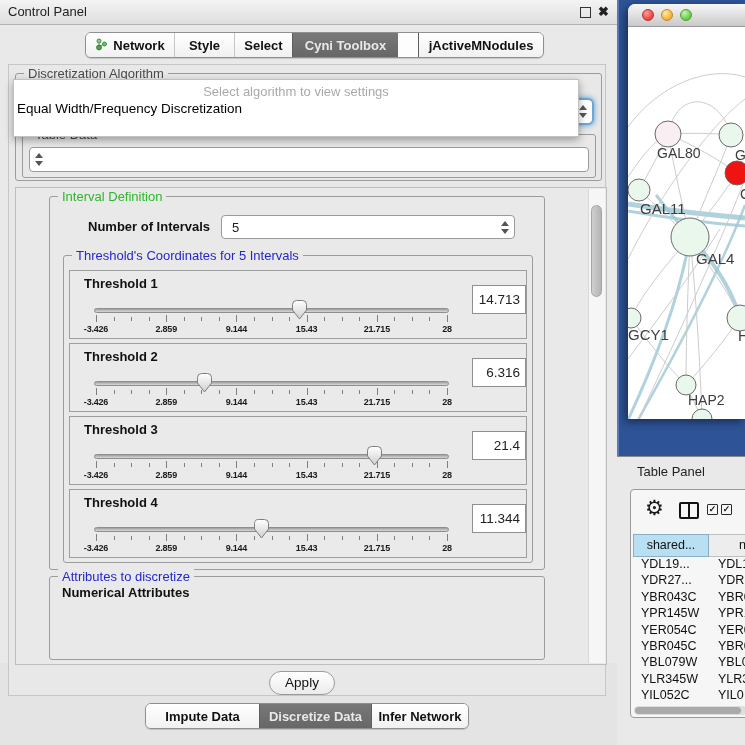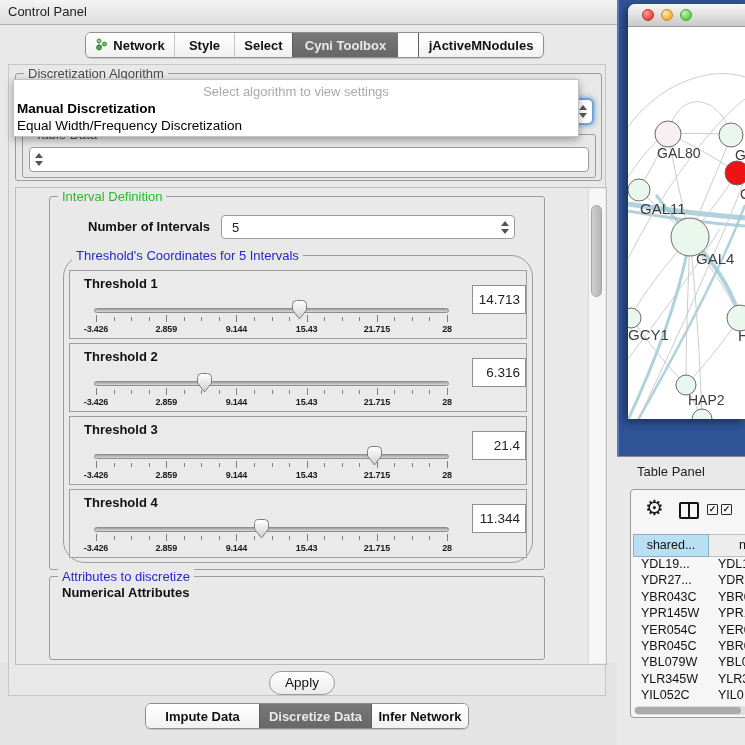--- a/index.html
+++ b/index.html
@@ -1,21 +1,21 @@
 <!DOCTYPE html>
 <html><head>
 <meta charset="utf-8">
 <style>
   html,body{margin:0;padding:0;}
   #root{position:relative;width:745px;height:745px;background:#e4e4e4;
         font-family:"Liberation Sans",sans-serif;overflow:hidden;
         -webkit-font-smoothing:antialiased;color:#222;}
   
   #control-panel{position:absolute;left:0;top:0;width:617px;height:663px;
-                 background:#e9e9e9;border-right:1px solid #9a9a9a;padding-left:40px;}
+                 background:#e9e9e9;border-right:1px solid #9a9a9a;}
   #cp-titlebar{position:absolute;left:0;top:0;width:100%;height:24px;
                background:linear-gradient(#f4f4f4,#dedede);border-bottom:1px solid #b3b3b3;}
   #cp-title{position:absolute;left:8px;top:0;line-height:24px;font-size:13px;color:#222;}
   #cp-float{position:absolute;right:26px;top:7px;width:9px;height:9px;border:1.6px solid #333;background:transparent;}
   #cp-close{position:absolute;right:8px;top:3px;font-size:13px;font-weight:bold;color:#222;line-height:18px;}
   
   .segbar{position:absolute;display:flex;height:24px;border:1px solid #8f8f8f;border-radius:6px;
           overflow:hidden;background:#fdfdfd;box-shadow:0 1px 1px rgba(0,0,0,.15);}
   .seg{display:flex;align-items:center;justify-content:center;font-size:13px;font-weight:bold;
        color:#111;background:linear-gradient(#ffffff,#f1f1f1);box-sizing:border-box;}
@@ -186,38 +186,37 @@
             <span class="spinner">
                 <i class="up"></i>
                 <i class="dn"></i>
               </span>
           </div>
         </div>
       </div>
 
       <div id="algo-popup">
         <div class="ph">Select algorithm to view settings</div>
-      <div class="opt bold">Manual Discretization</div>
           <div class="opt">Equal Width/Frequency Discretization</div>
         </div>
 
       <div id="scrollpanel">
 
         <div class="group" id="interval-group" style="left:33px;top:8px;width:496px;height:374px;">
           <span class="legend green">Interval Definition</span>
           <span class="noi-label" style="left:38px;top:22px;">Number of Intervals</span>
           <div class="combo" style="left:171px;top:18px;width:294px;height:24px;">
             <span class="val">5</span>
             <span class="spinner">
                 <i class="up"></i>
                 <i class="dn"></i>
               </span>
           </div>
 
-          <div class="group" id="thr-group" style="left:13px;top:58px;width:470px;height:308px;border-radius:22px;">
+          <div class="group" id="thr-group" style="left:13px;top:58px;width:470px;height:308px;">
             <span class="legend blue">Threshold's Coordinates for 5 Intervals</span>
 
           <div class="thr-box" style="top: 14px;">
                 <div class="thr-label">Threshold 1</div>
                 <div class="slider-area">
                   <div class="track"></div>
                   <div class="tick major" style="left: 6px;"></div>
                   <div class="tick minor" style="left: 23.55px;"></div>
                   <div class="tick minor" style="left: 41.1px;"></div>
                   <div class="tick minor" style="left: 58.65px;"></div>

